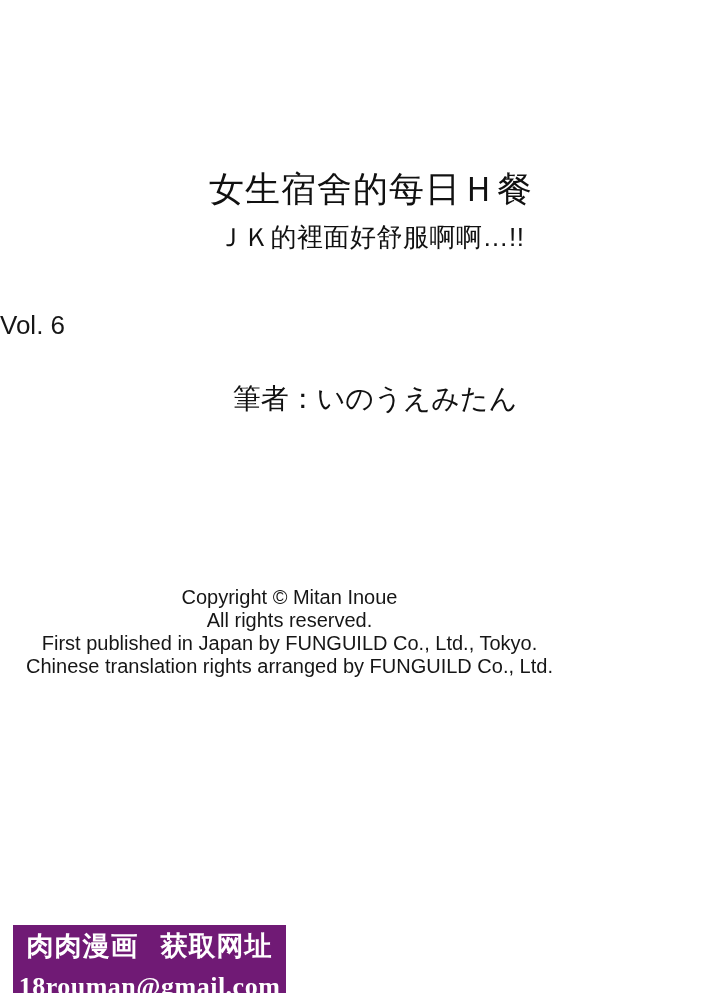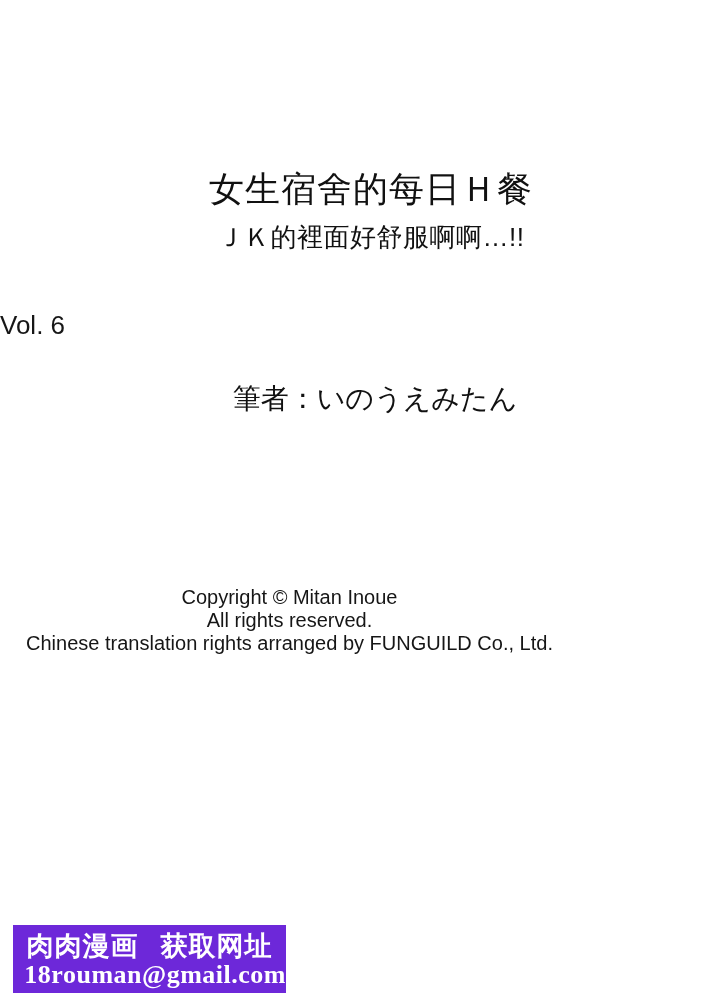--- a/index.html
+++ b/index.html
@@ -82,38 +82,38 @@
     color: #161616;
   }
 
   
   .watermark-bar {
     position: absolute;
     left: 13px;
     top: 925px;
     width: 273px;
     height: 68px;
-    background: #6d28d9;
+    background: #701a75;
     color: #ffffff;
-    text-align: right;
+    text-align: center;
     overflow: hidden;
   }
   .wm-cn {
     display: flex;
     justify-content: center;
     gap: 22px;
     margin-top: 7px;
     font-size: 27px;
     line-height: 28px;
     font-weight: bold;
     letter-spacing: 1px;
     white-space: nowrap;
   }
   .wm-email {
-    margin-top: 1px;
+    margin-top: 13px;
     font-family: "Liberation Serif", serif;
     font-weight: bold;
     font-size: 26px;
     line-height: 28px;
     letter-spacing: 0.5px;
     white-space: nowrap;
   }
 </style>
 </head>
 <body>
@@ -125,20 +125,21 @@
     <h2 class="book-subtitle">ＪＫ的裡面好舒服啊啊…!!</h2>
   </div>
 
   <div class="volume">Vol. 6</div>
 
   <div class="author">筆者：いのうえみたん</div>
 
   <div class="copyright">
     <div class="copyright-line">Copyright © Mitan Inoue</div>
     <div class="copyright-line">All rights reserved.</div>
+    <div class="copyright-line">First published in Japan by FUNGUILD Co., Ltd., Tokyo.</div>
     <div class="copyright-line">Chinese translation rights arranged by FUNGUILD Co., Ltd.</div>
   </div>
 
   <div class="watermark-bar">
     <div class="wm-cn">
       <span>肉肉漫画</span>
       <span>获取网址</span>
     </div>
     <div class="wm-email">18rouman@gmail.com</div>
   </div>

